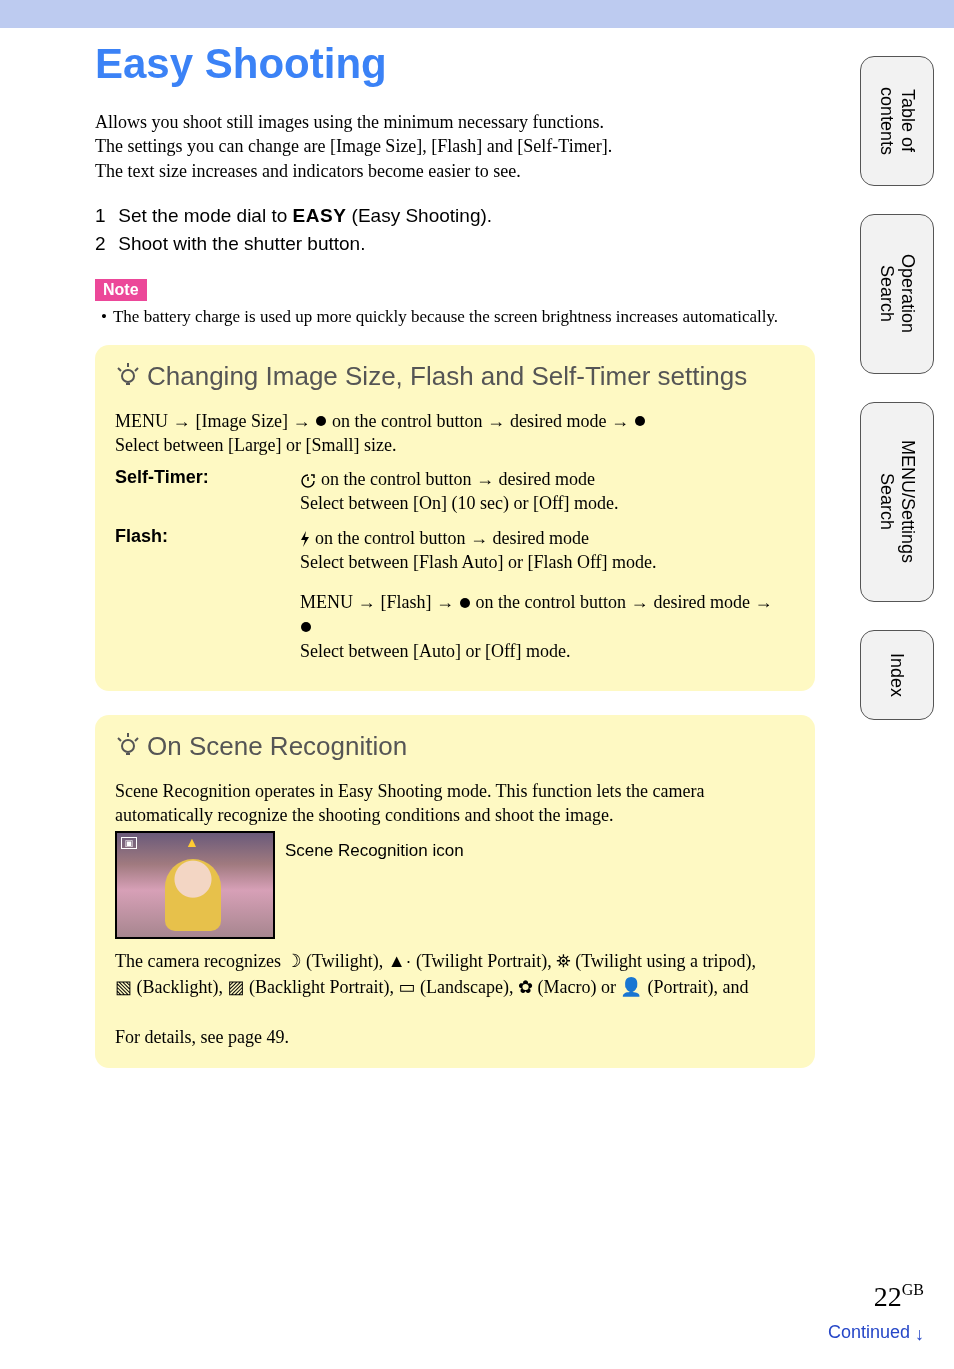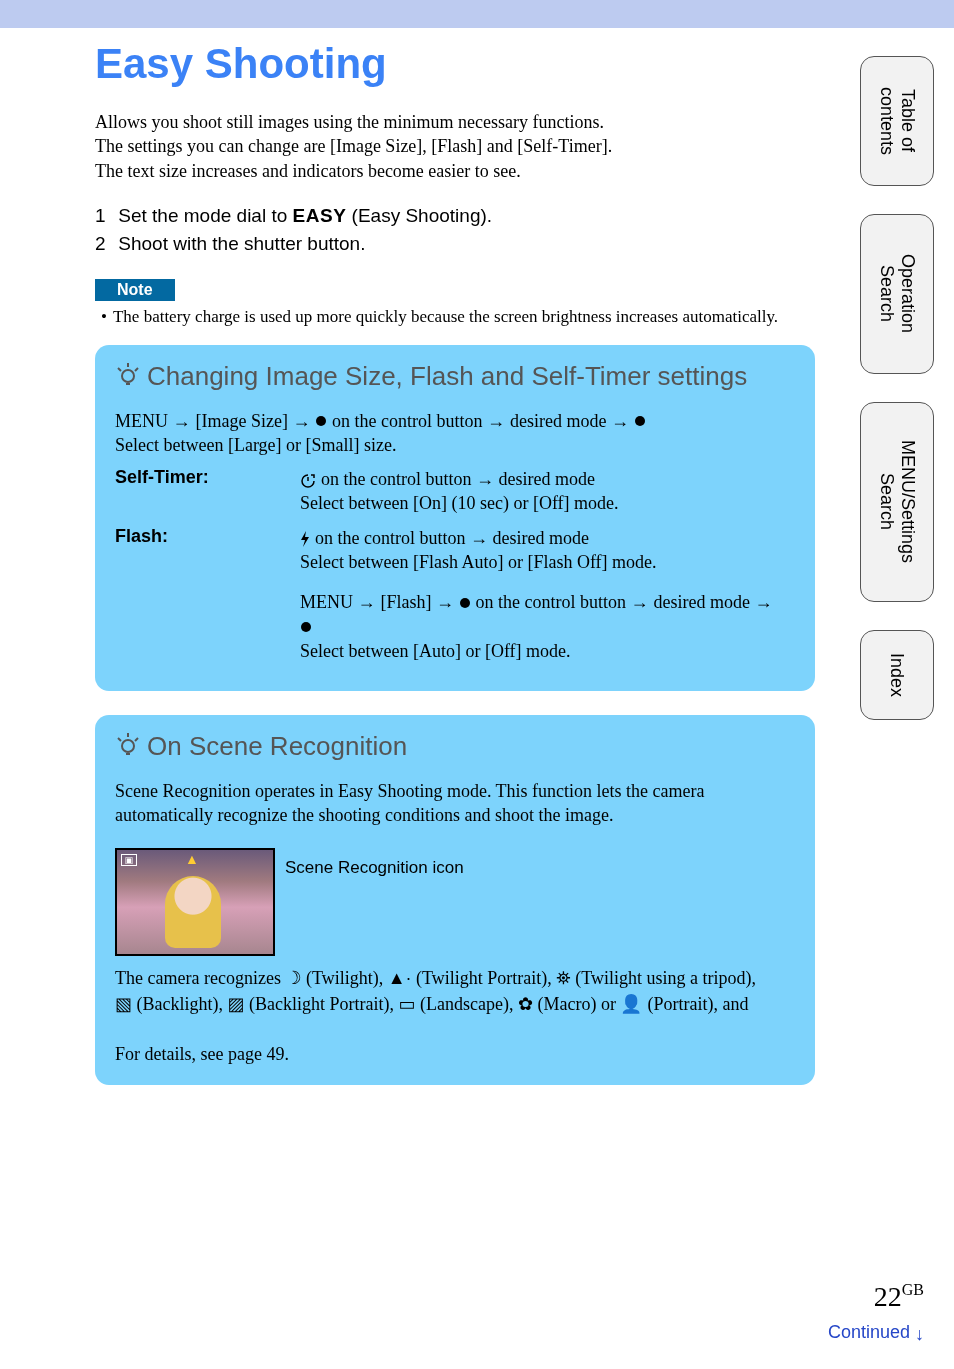--- a/index.html
+++ b/index.html
@@ -42,35 +42,35 @@
   }
   .steps .step { margin-bottom: 6px; }
   .steps .num { display: inline-block; width: 18px; }
   .easy-label {
     font-family: Arial, Helvetica, sans-serif;
     font-weight: bold;
     letter-spacing: 0.5px;
   }
   .note-badge {
     display: inline-block;
-    background: #0369a1;
+    background: #ec4899;
     color: #fff;
     font-family: Arial, Helvetica, sans-serif;
     font-weight: bold;
     font-size: 16px;
-    padding: 2px 22px;
+    padding: 2px 8px;
     margin-top: 18px;
   }
   .note-line {
     font-size: 17px;
     margin-top: 6px;
   }
   .note-line .bullet { margin: 0 6px; }
   .tip-box {
-    background: #7dd3fc;
+    background: #fef9c3;
     border-radius: 14px;
     margin-top: 18px;
     padding: 16px 31px 18px 20px;
   }
   .tip-title {
     font-family: Arial, Helvetica, sans-serif;
     font-size: 26px;
     color: #555;
     margin-bottom: 14px;
   }
@@ -103,21 +103,21 @@
     vertical-align: middle;
     margin: 0 1px 2px 1px;
   }
   .glyph { font-family: Arial, sans-serif; }
   .scene-box {
     margin-top: 24px;
   }
   .scene-intro {
     font-size: 18px;
     line-height: 1.35;
-    margin-bottom: 21px;
+    margin-bottom: 4px;
   }
   .photo-row {
     display: flex;
     align-items: flex-start;
     gap: 10px;
     margin-bottom: 10px;
   }
   .photo {
     width: 160px;
     height: 108px;

